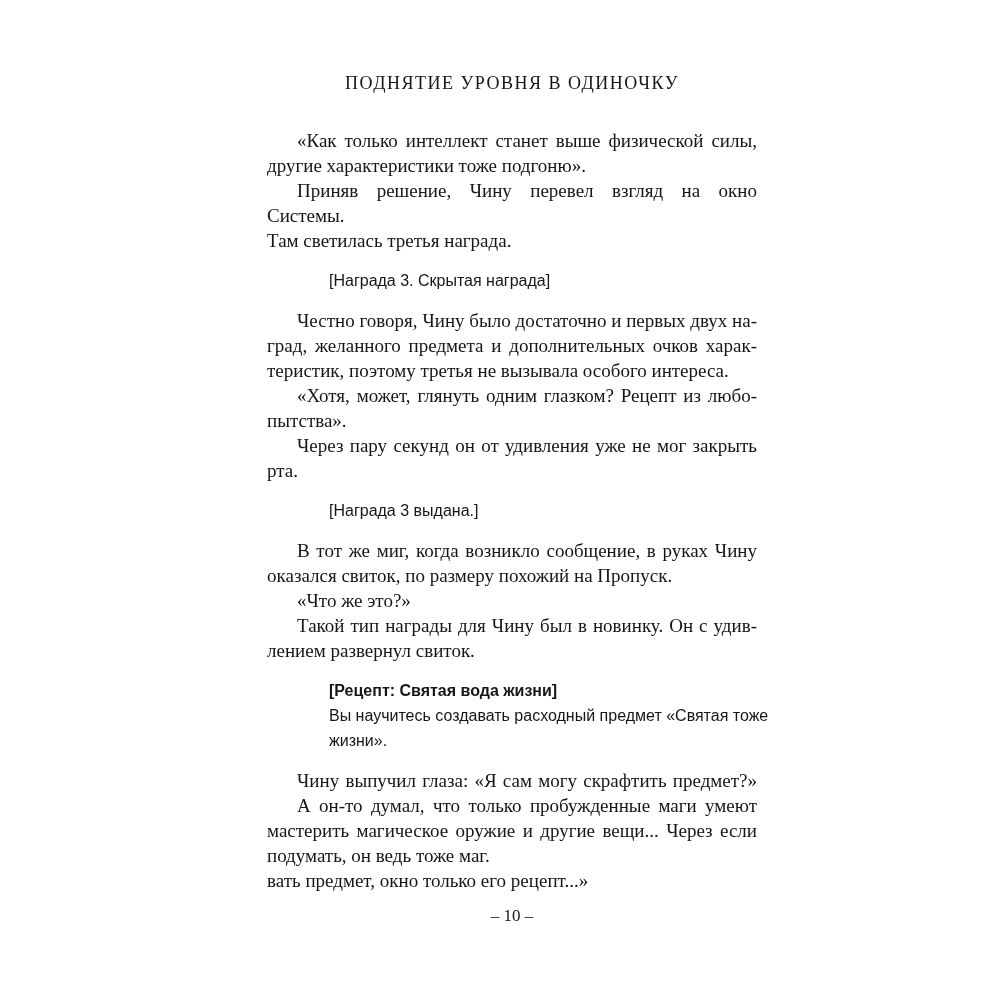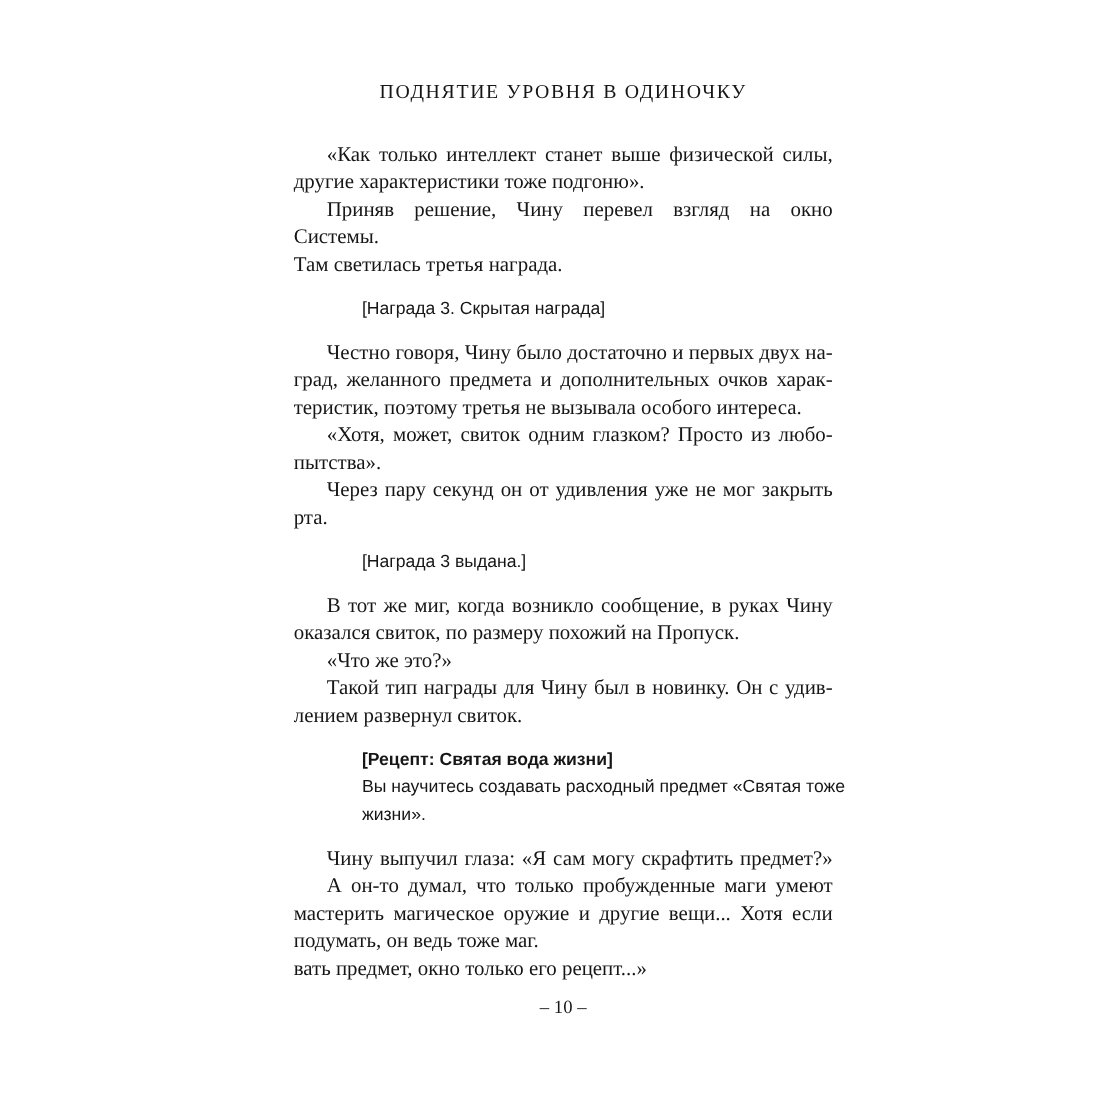--- a/index.html
+++ b/index.html
@@ -88,21 +88,21 @@
         </div>
         <div class="para system">
           <div class="line nowrap">[Награда 3. Скрытая награда]</div>
         </div>
         <div class="para body">
           <div class="line just indent">Честно говоря, Чину было достаточно и первых двух на-</div>
           <div class="line just">град, желанного предмета и дополнительных очков харак-</div>
           <div class="line">теристик, поэтому третья не вызывала особого интереса.</div>
         </div>
         <div class="para body">
-          <div class="line just indent">«Хотя, может, свиток одним глазком? Просто из любо-</div>
+          <div class="line just indent">«Хотя, может, глянуть одним глазком? Рецепт из любо-</div>
           <div class="line">пытства».</div>
         </div>
         <div class="para body">
           <div class="line just indent">Через пару секунд он от удивления уже не мог закрыть</div>
           <div class="line">рта.</div>
         </div>
         <div class="para system">
           <div class="line nowrap">[Награда 3 выдана.]</div>
         </div>
         <div class="para body">
@@ -119,21 +119,21 @@
         <div class="para recipe">
           <div class="line nowrap bold">[Рецепт: Святая вода жизни]</div>
           <div class="line nowrap">Вы научитесь создавать расходный предмет «Святая тоже</div>
           <div class="line nowrap">жизни».</div>
         </div>
         <div class="para body">
           <div class="line just indent">Чину выпучил глаза: «Я сам могу скрафтить предмет?»</div>
         </div>
         <div class="para body">
           <div class="line just indent">А он-то думал, что только пробужденные маги умеют</div>
-          <div class="line just">мастерить магическое оружие и другие вещи... Хотя если</div>
+          <div class="line just">мастерить магическое оружие и другие вещи... Через если</div>
           <div class="line">подумать, он ведь тоже маг.</div>
         </div>
         <div class="para body">
           <div class="line">вать предмет, окно только его рецепт...»</div>
         </div>
       </div>
   </div>
   <div class="page-footer">– 10 –</div>
 </div>
 

